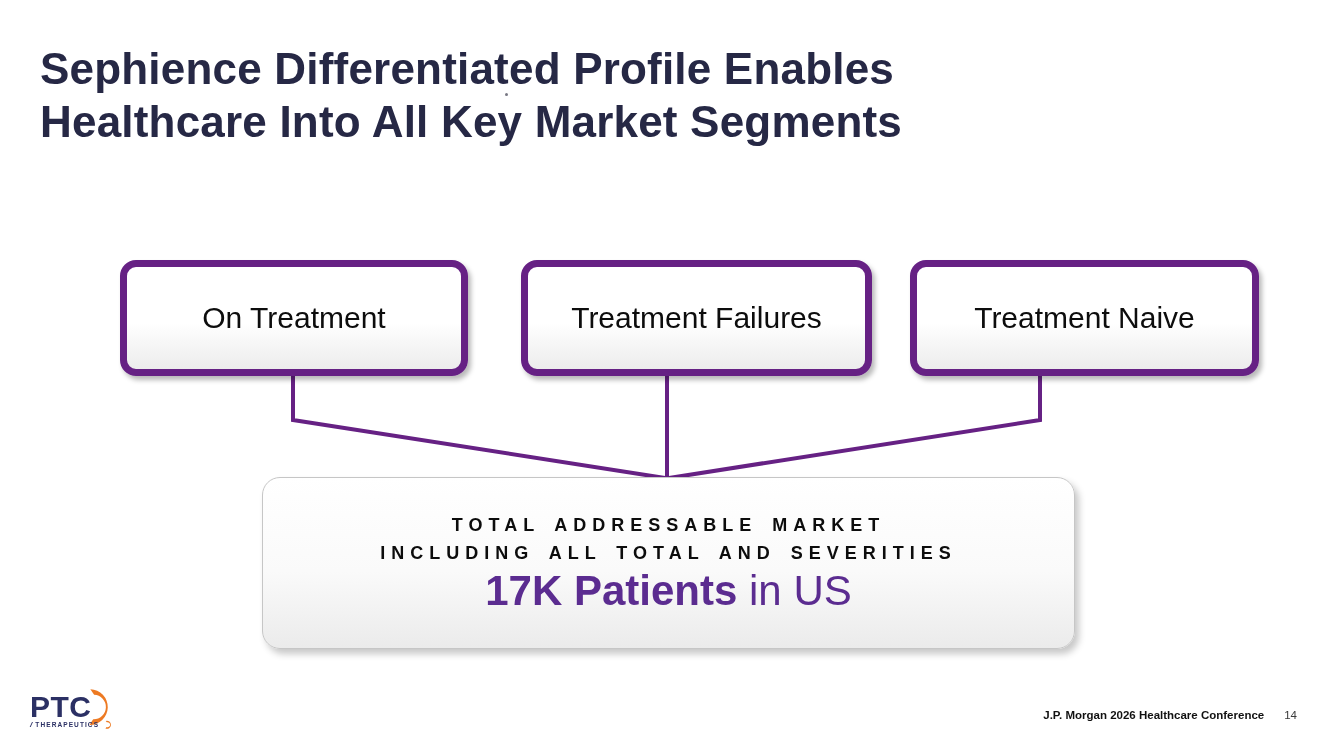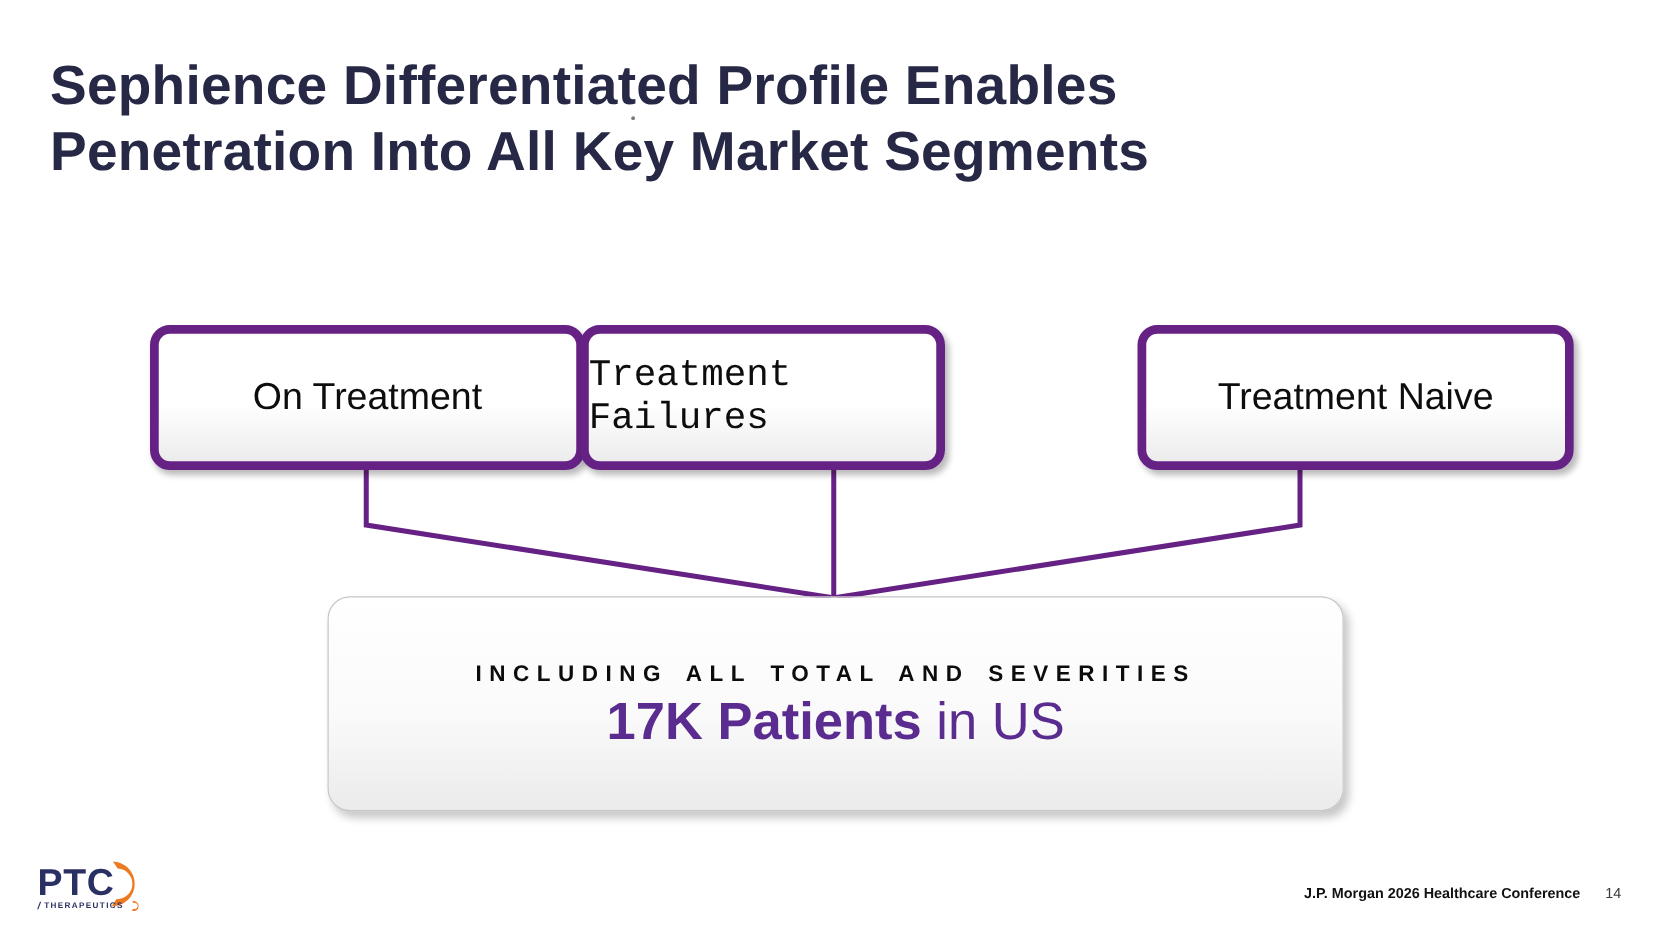--- a/index.html
+++ b/index.html
@@ -35,21 +35,21 @@
     box-sizing:border-box;
     border:7px solid var(--accent-purple);
     border-radius:16px;
     background:linear-gradient(180deg,#ffffff 0%,#ffffff 55%,#ececec 100%);
     box-shadow:3px 4px 5px rgba(0,0,0,0.28);
     display:flex;align-items:center;justify-content:center;
     font-size:30px;color:#0d0d0d;
     z-index:2;
   }
   .seg-1{left:120px;width:348px;}
-  .seg-2{left:464px;width:292px;font-family:Liberation Mono, monospace;}
+  .seg-2{left:521px;width:351px;}
   .seg-3{left:866px;width:349px;margin-left:44px;}
   
   .tam-box{
     position:absolute;left:262px;top:477px;width:813px;height:172px;
     box-sizing:border-box;
     border:1px solid #c6c6c6;
     border-radius:18px;
     background:linear-gradient(180deg,#ffffff 0%,#fafafa 55%,#ebebeb 100%);
     box-shadow:4px 5px 7px rgba(0,0,0,0.22);
     display:flex;flex-direction:column;align-items:center;justify-content:center;
@@ -95,41 +95,42 @@
   .footer .conf{font-weight:bold;}
   .footer .page{color:#3a3a3a;}
 </style>
 </head>
 <body>
 
 <div class="slide">
 
   <div class="title">
     <div>Sephience Differentiated Profile Enables</div>
-    <div>Penetration Into All Key Market Segments</div>
+    <div>Healthcare Into All Key Market Segments</div>
   </div>
   <div class="speck"></div>
 
   <svg class="connectors" viewBox="0 0 1333 749" xmlns="http://www.w3.org/2000/svg">
     <polyline points="293,374 293,420 665,478" fill="none" stroke-width="4" stroke-linejoin="miter" stroke="#662184"></polyline>
     <polyline points="667,374 667,478" fill="none" stroke-width="4" stroke="#662184"></polyline>
     <polyline points="1040,374 1040,420 669,478" fill="none" stroke-width="4" stroke-linejoin="miter" stroke="#662184"></polyline>
   </svg>
 
   <div class="seg-box seg-1">
     <span>On Treatment</span>
   </div>
   <div class="seg-box seg-2">
     <span>Treatment Failures</span>
   </div>
   <div class="seg-box seg-3">
     <span>Treatment Naive</span>
   </div>
 
   <div class="tam-box">
+    <div class="tam-caps">TOTAL ADDRESSABLE MARKET</div>
     <div class="tam-caps">INCLUDING ALL TOTAL AND SEVERITIES</div>
     <div class="tam-value"><span class="bold">17K Patients</span><span> in US</span></div>
   </div>
 
   <div class="logo">
     <span class="logo-brand">PTC</span>
     <svg class="logo-swoosh" viewBox="0 0 34 44" xmlns="http://www.w3.org/2000/svg">
       <path d="M 11 2 A 19 19 0 1 1 10 40 L 14 34 A 13 13 0 1 0 15 8 Z" fill="#ED7A23"></path>
     </svg>
     <div class="logo-subline">

